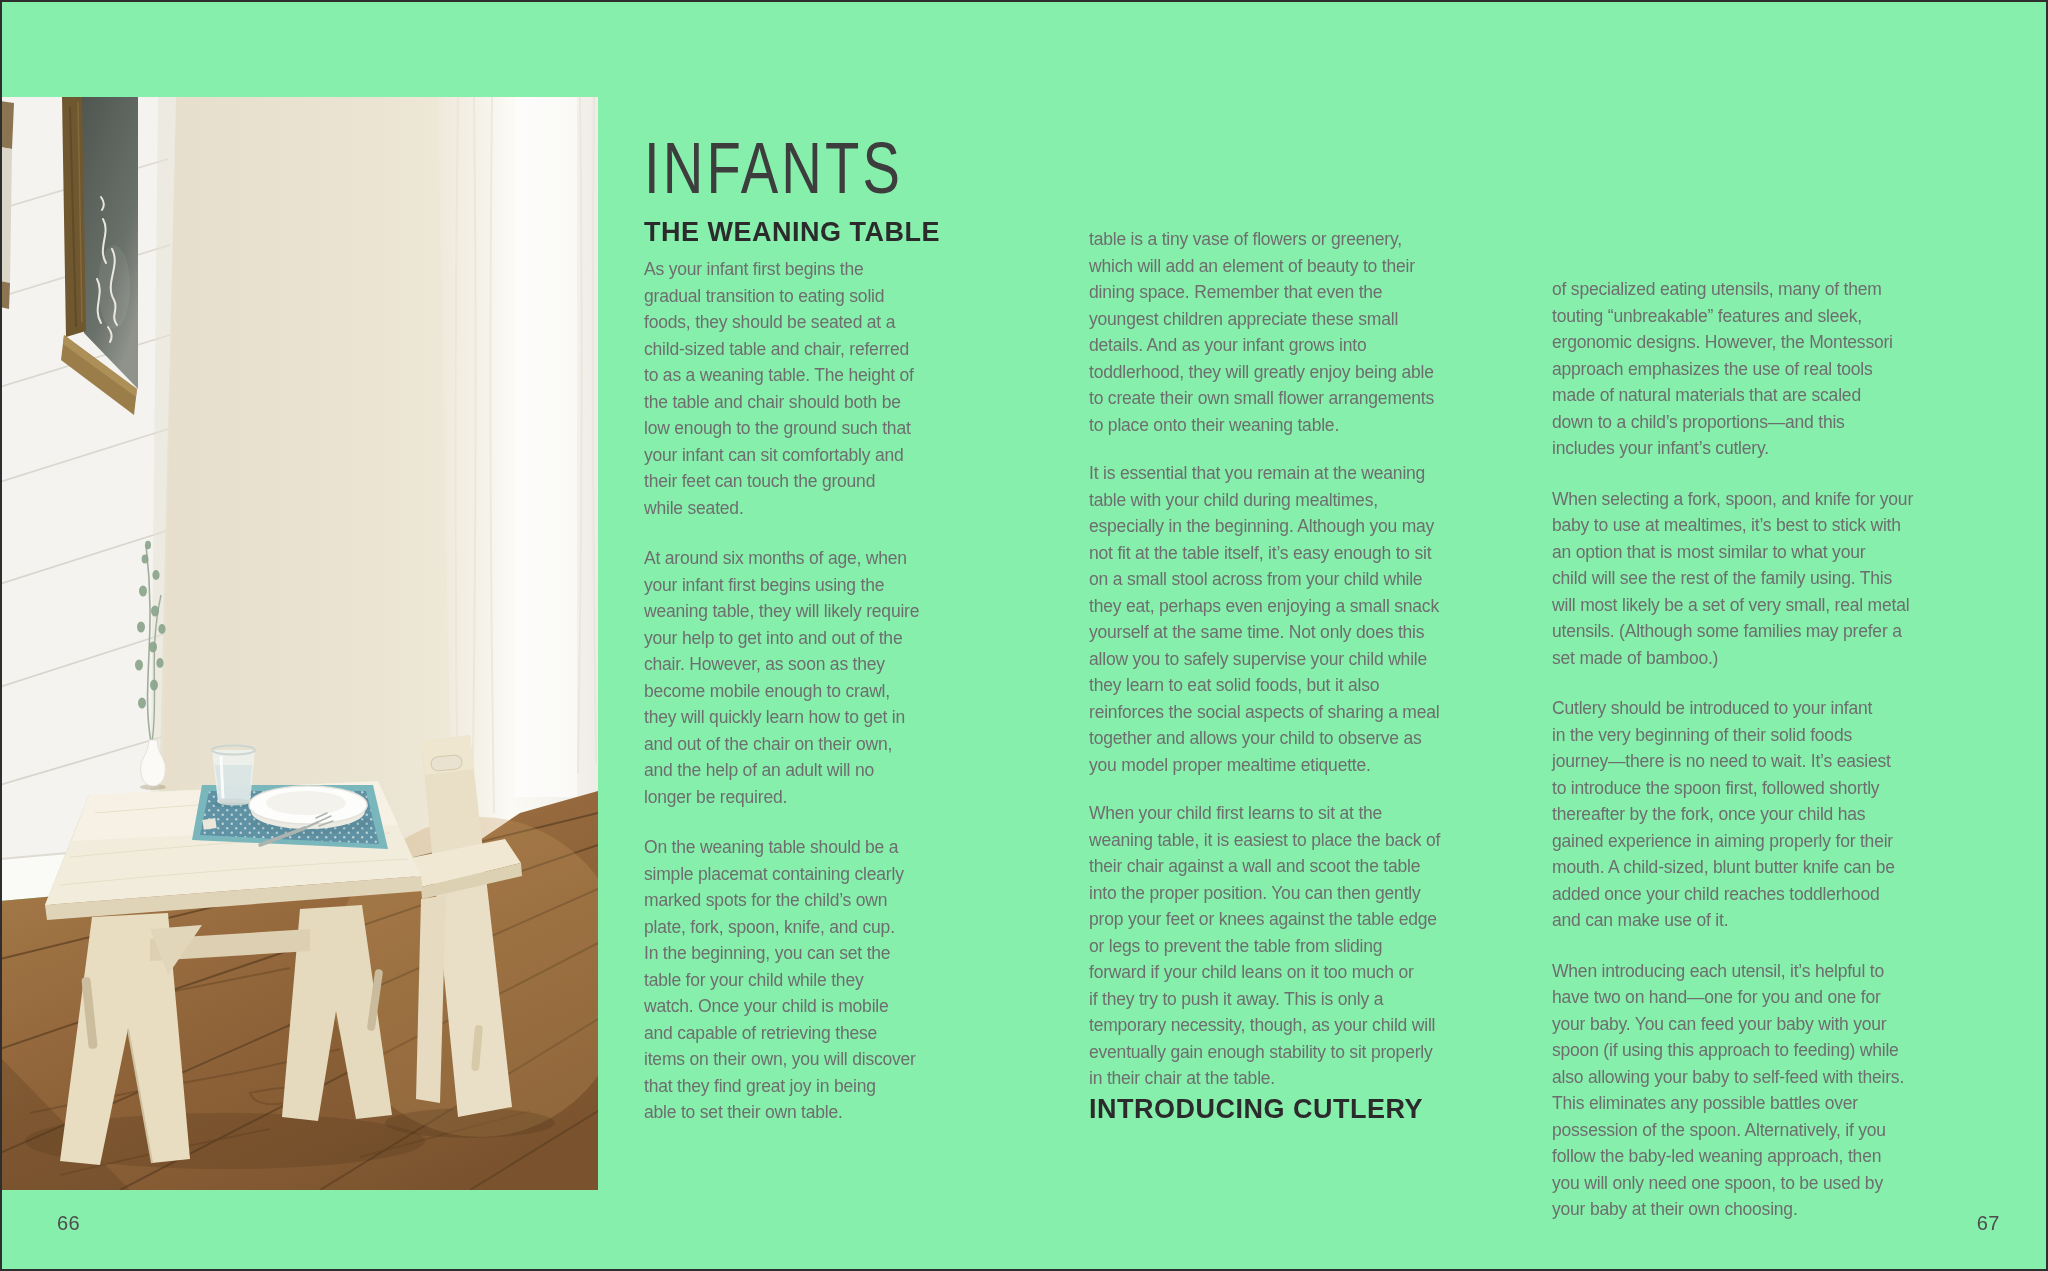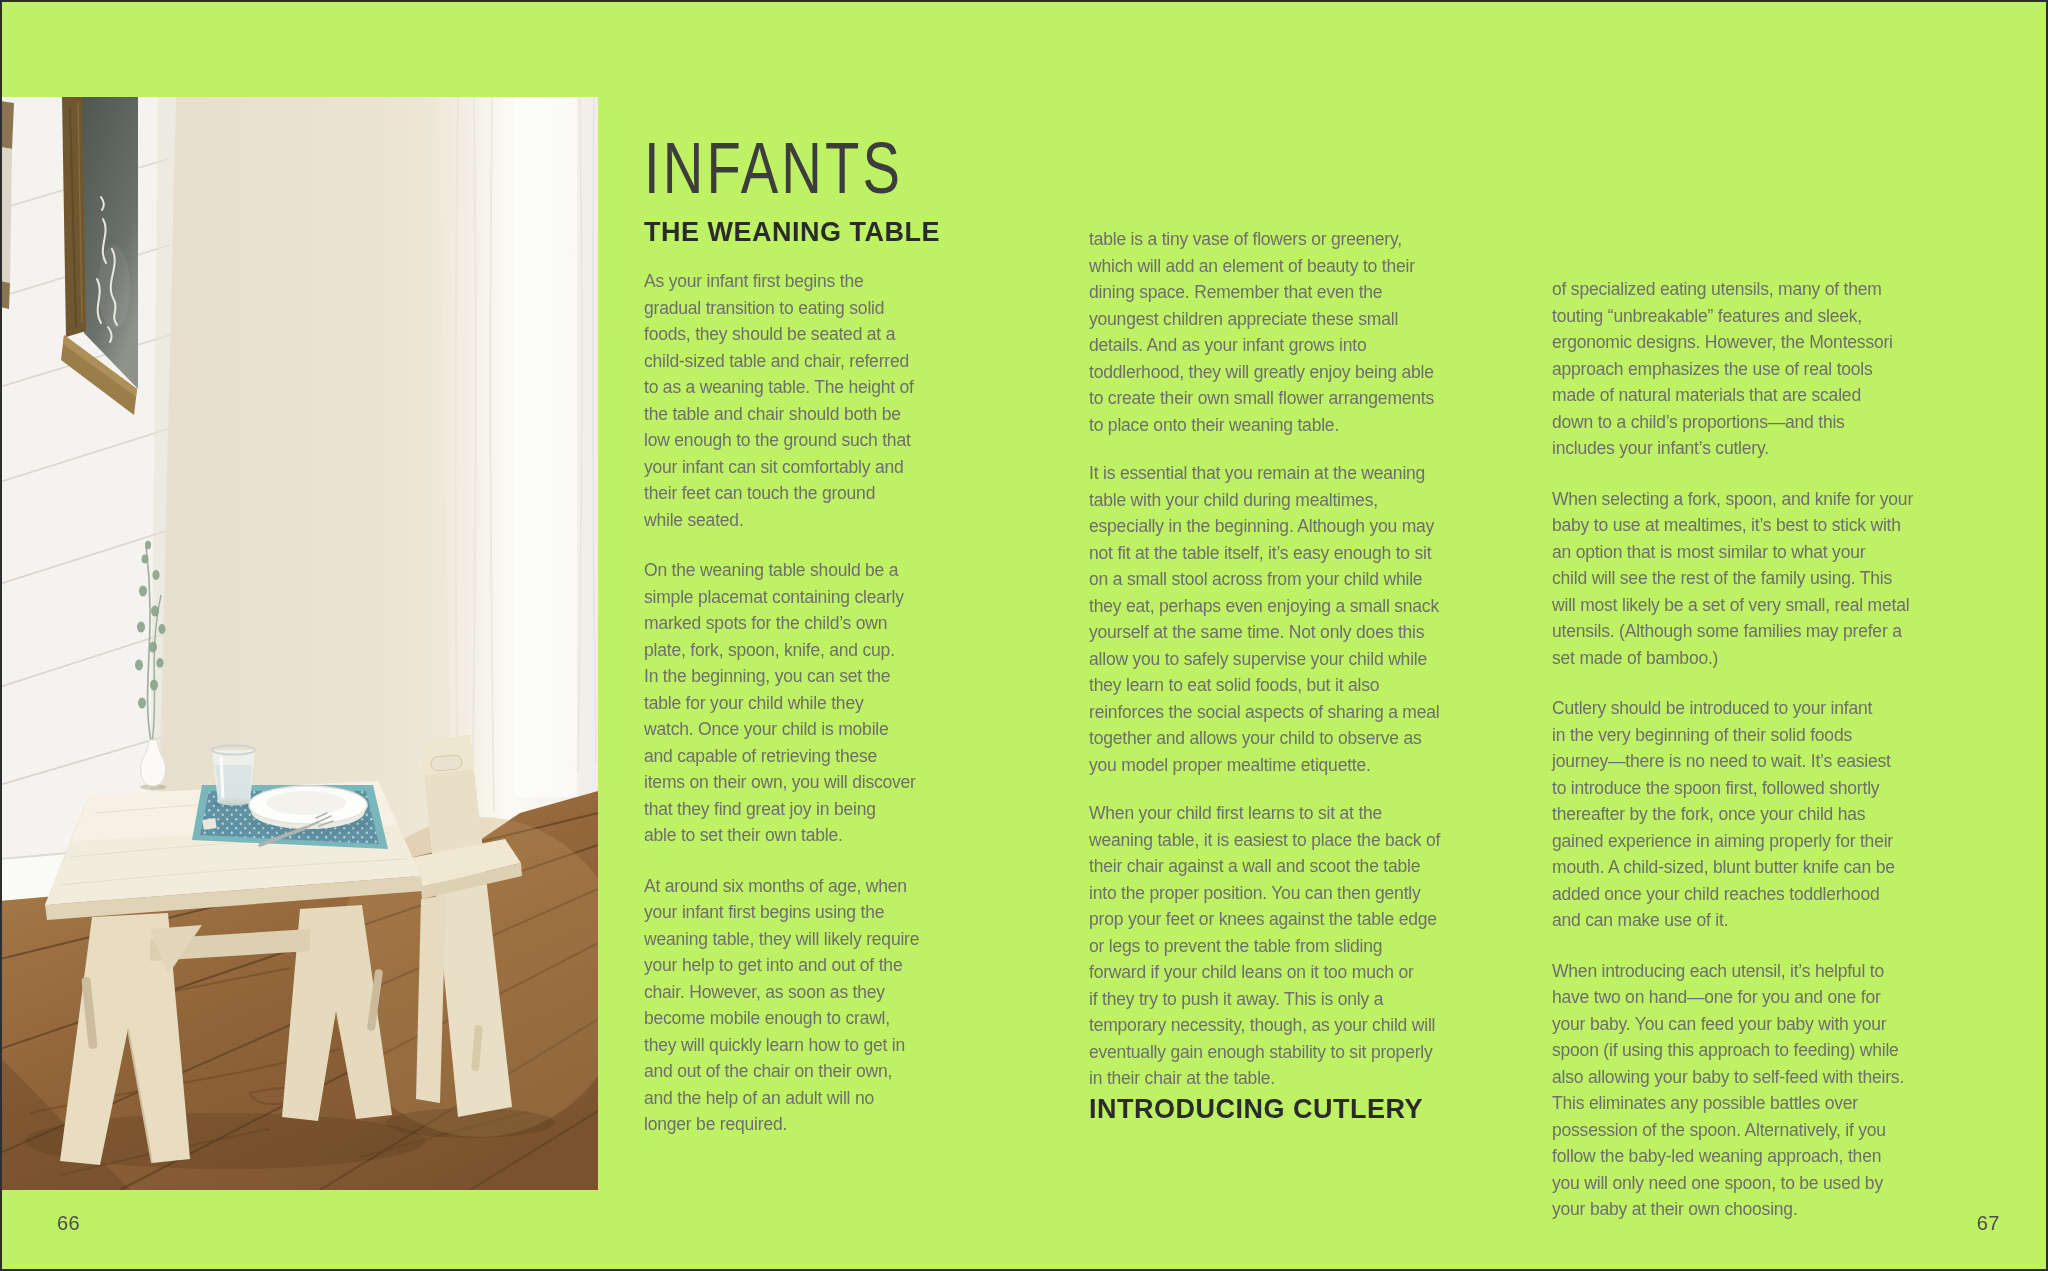--- a/index.html
+++ b/index.html
@@ -1,19 +1,19 @@
 <!DOCTYPE html>
 <html><head>
 <meta charset="utf-8">
 <style>
   html,body{margin:0;padding:0;background:#ffffff;}
   .page{
     position:relative;
     width:2048px;height:1271px;
-    background:#bef264;
+    background:#86efac;
     overflow:hidden;
     font-family:"Liberation Sans",sans-serif;
   }
   .frame{
     position:absolute;inset:0;z-index:50;pointer-events:none;
     box-shadow:inset 0 0 0 2px #2e2e2e;
   }
   .photo{
     position:absolute;left:0;top:97px;width:598px;height:1093px;
   }
@@ -23,21 +23,21 @@
     font-size:72px;font-weight:400;line-height:1;
     letter-spacing:4px;color:#3d3d3d;
     transform:scaleX(0.78);transform-origin:left top;
     white-space:nowrap;
   }
   .col{position:absolute;}
   .col1{left:644px;top:217px;width:330px;}
   .col2{left:1089px;top:226px;width:412px;}
   .col3{left:1552px;top:228px;width:452px;margin-top:48px;}
   h2.sechead{
-    margin:0 0 21px 0;
+    margin:0 0 9px 0;
     font-size:27px;line-height:30px;font-weight:700;
     letter-spacing:0.5px;color:#2b2b2b;white-space:nowrap;
   }
   .col2 h2.sechead{margin:2px 0 6px 0;}
   .bodytext p{
     margin:0 0 24px 0;
     font-size:17.5px;line-height:26.5px;
     letter-spacing:-0.2px;
     color:#6e6e6e;
     white-space:pre-line;
@@ -253,41 +253,41 @@
         <p>As your infant first begins the
 gradual transition to eating solid
 foods, they should be seated at a
 child-sized table and chair, referred
 to as a weaning table. The height of
 the table and chair should both be
 low enough to the ground such that
 your infant can sit comfortably and
 their feet can touch the ground
 while seated.</p>
+        <p>At around six months of age, when
+your infant first begins using the
+weaning table, they will likely require
+your help to get into and out of the
+chair. However, as soon as they
+become mobile enough to crawl,
+they will quickly learn how to get in
+and out of the chair on their own,
+and the help of an adult will no
+longer be required.</p>
         <p>On the weaning table should be a
 simple placemat containing clearly
 marked spots for the child’s own
 plate, fork, spoon, knife, and cup.
 In the beginning, you can set the
 table for your child while they
 watch. Once your child is mobile
 and capable of retrieving these
 items on their own, you will discover
 that they find great joy in being
 able to set their own table.</p>
-        <p>At around six months of age, when
-your infant first begins using the
-weaning table, they will likely require
-your help to get into and out of the
-chair. However, as soon as they
-become mobile enough to crawl,
-they will quickly learn how to get in
-and out of the chair on their own,
-and the help of an adult will no
-longer be required.</p>
       </div>
   </div>
 
   <div class="col col2">
     <div class="bodytext">
         <p>table is a tiny vase of flowers or greenery,
 which will add an element of beauty to their
 dining space. Remember that even the
 youngest children appreciate these small
 details. And as your infant grows into

